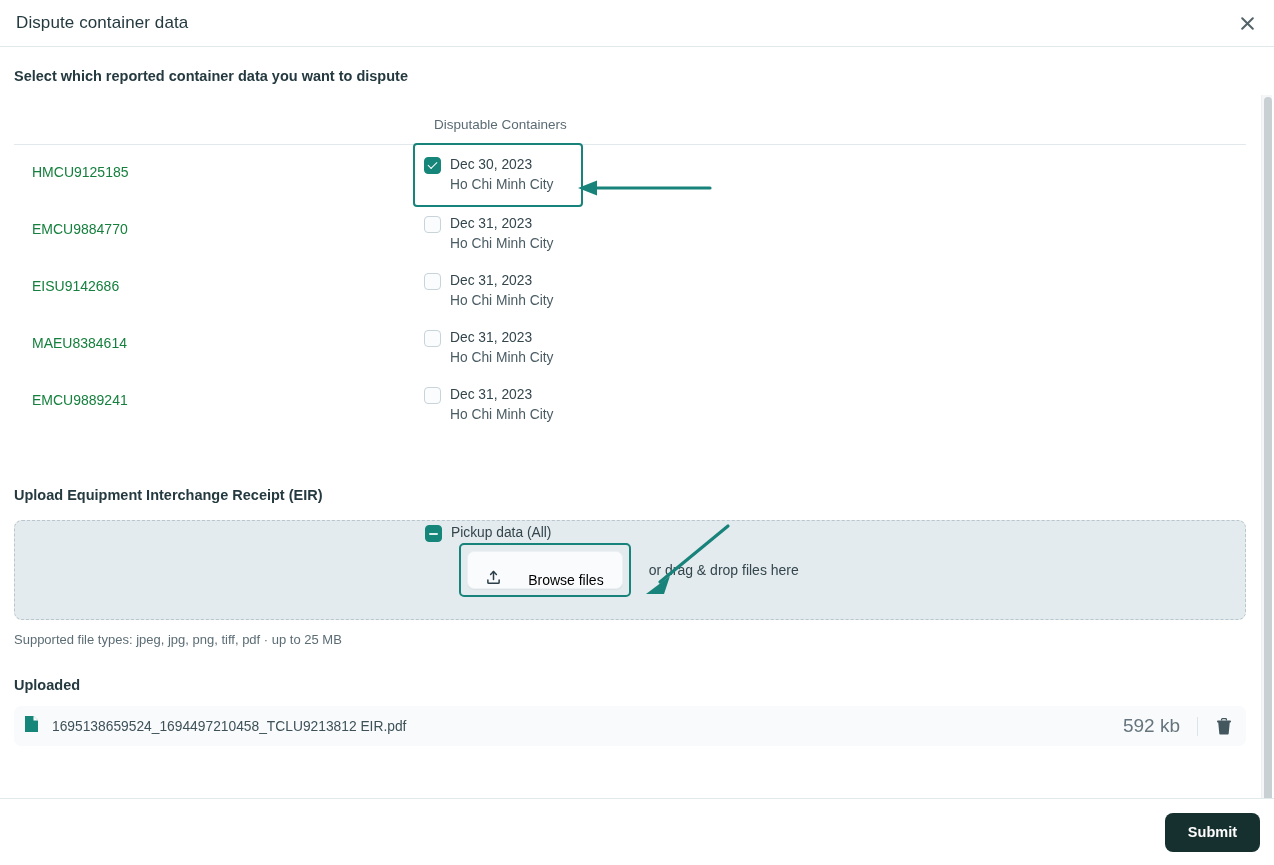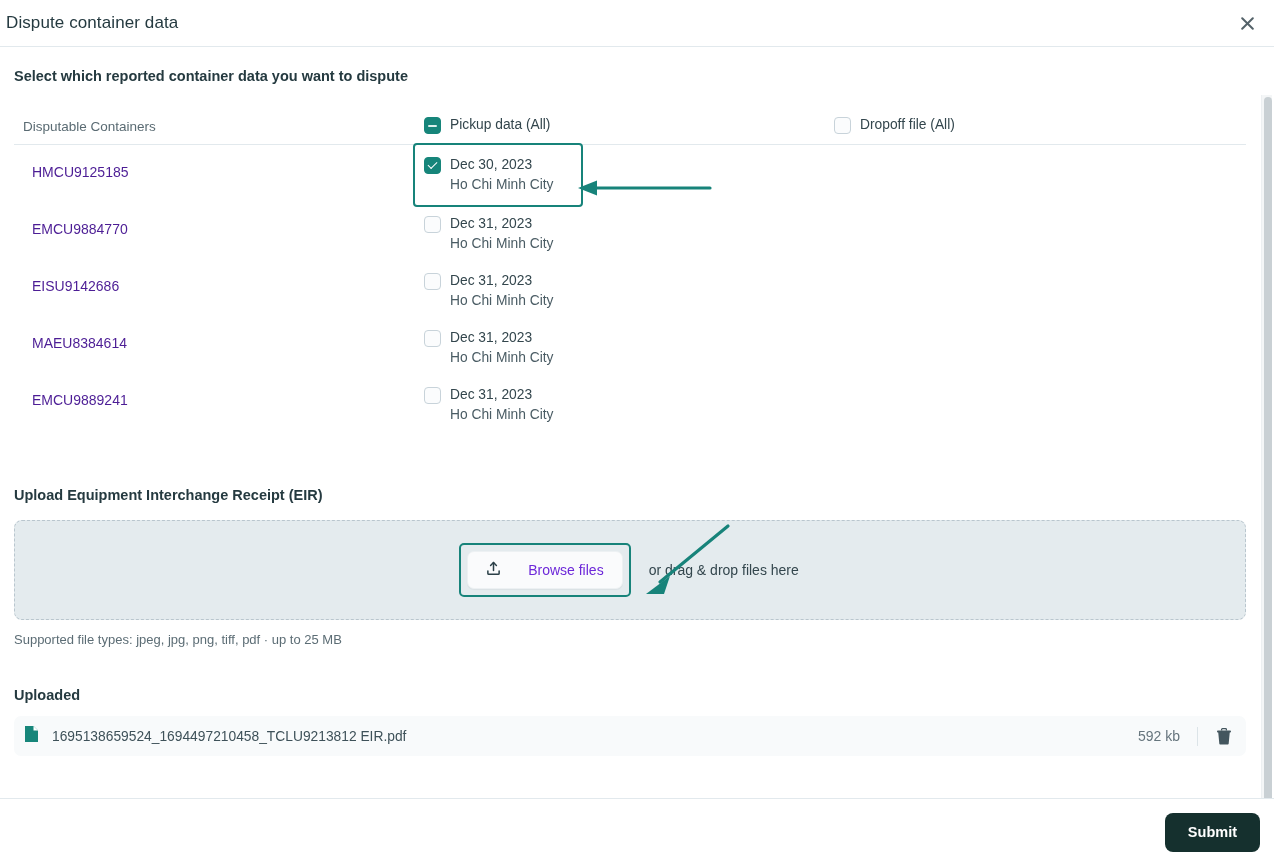--- a/index.html
+++ b/index.html
@@ -24,21 +24,21 @@
   }
 
   
   .modal-header {
     position: relative;
     height: 47px;
     flex: 0 0 47px;
     border-bottom: 1px solid #E2E9ED;
     display: flex;
     align-items: center;
-    padding: 0 6px;
+    padding: 0 16px;
     background: #ffffff;
   }
   .modal-title {
     font-size: 17px;
     font-weight: 400;
     color: #253A40;
     letter-spacing: .1px;
   }
   .close-btn {
     position: absolute;
@@ -76,20 +76,21 @@
 
   
   .table { width: 1232px; margin-top: 31px; }
 
   .thead {
     display: flex;
     align-items: center;
     height: 30px;
     border-bottom: 1px solid #E2E9ED;
     padding-bottom: 8px;
+    flex-direction: column;
   }
   .col-container { width: 410px; flex: 0 0 410px; padding-left: 9px; }
   .col-pickup    { width: 410px; flex: 0 0 410px; }
   .col-dropoff   { flex: 1 1 auto; }
 
   .th-label {
     font-size: 13.5px;
     color: #5A6B73;
     font-weight: 400;
   }
@@ -133,21 +134,21 @@
   }
 
   
   .trow {
     display: flex;
     align-items: flex-start;
     height: 57px;
   }
   .container-id {
     font-size: 14px;
-    color: #4c1d95;
+    color: #15803d;
     padding-left: 9px;
     padding-top: 19px;
   }
   .data-cell {
     display: flex;
     align-items: flex-start;
     gap: 9px;
     padding-top: 12px;
   }
   .data-cell .cb { margin-top: 2px; }
@@ -195,50 +196,50 @@
   }
   .dz-inner { display: flex; align-items: center; }
 
   .browse-wrap {
     outline: 2.5px solid #17837A;
     border-radius: 3px;
     padding: 6px;
   }
   .browse-btn {
     display: inline-flex;
-    align-items: center;
+    align-items: flex-end;
     gap: 27px;
     background: #FAFBFC;
     border: 1px solid #EDF1F3;
     border-radius: 7px;
     height: 38px;
     padding: 0 18px;
     font-size: 14px;
-    color: #6d28d9;
+    color: #000000;
     font-weight: 500;
     cursor: pointer;
     font-family: "Liberation Sans", sans-serif;
     box-shadow: 0 1px 1px rgba(30,50,60,.05);
   }
   .dz-hint {
     font-size: 14px;
     color: #33464D;
     margin-left: 20px;
     font-weight: 500;
   }
 
   .supported {
     margin-top: 12px;
     font-size: 13px;
     color: #5C6D75;
   }
 
   
   .uploaded-title {
-    margin-top: 40px;
+    margin-top: 30px;
     font-size: 14.5px;
     font-weight: bold;
     color: #253A40;
   }
   .file-row {
     margin-top: 13px;
     height: 40px;
     width: 1232px;
     background: #F8FAFB;
     border-radius: 7px;
@@ -246,21 +247,21 @@
     align-items: center;
     padding: 0 14px 0 10px;
   }
   .file-name {
     font-size: 13.8px;
     color: #3E5159;
     margin-left: 13px;
     flex: 1 1 auto;
   }
   .file-size {
-    font-size: 14px;
+    font-size: 19px;
     color: #66757D;
     margin-right: 17px;
   }
   .vdiv {
     width: 1px;
     height: 19px;
     background: #DCE4E8;
     margin-right: 18px;
   }
   .trash-btn {

